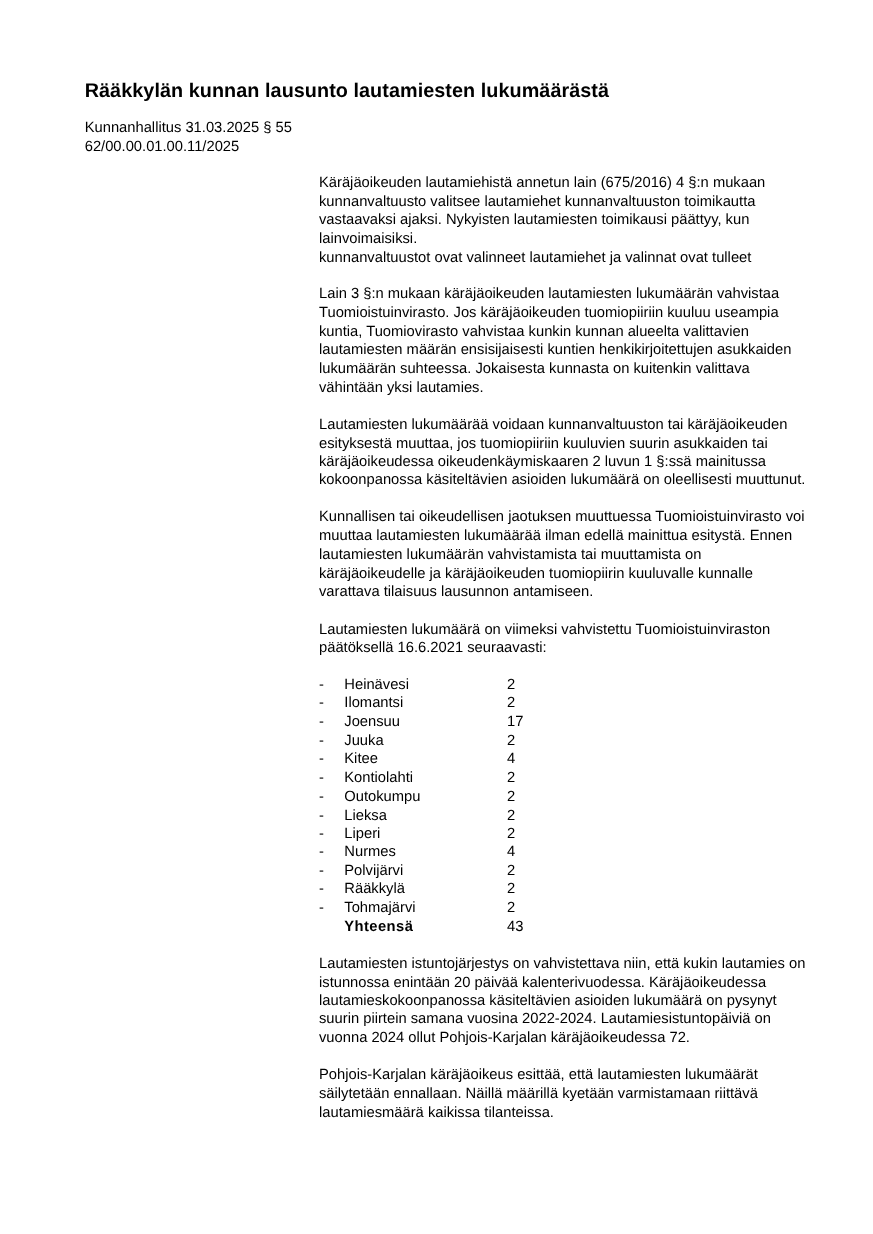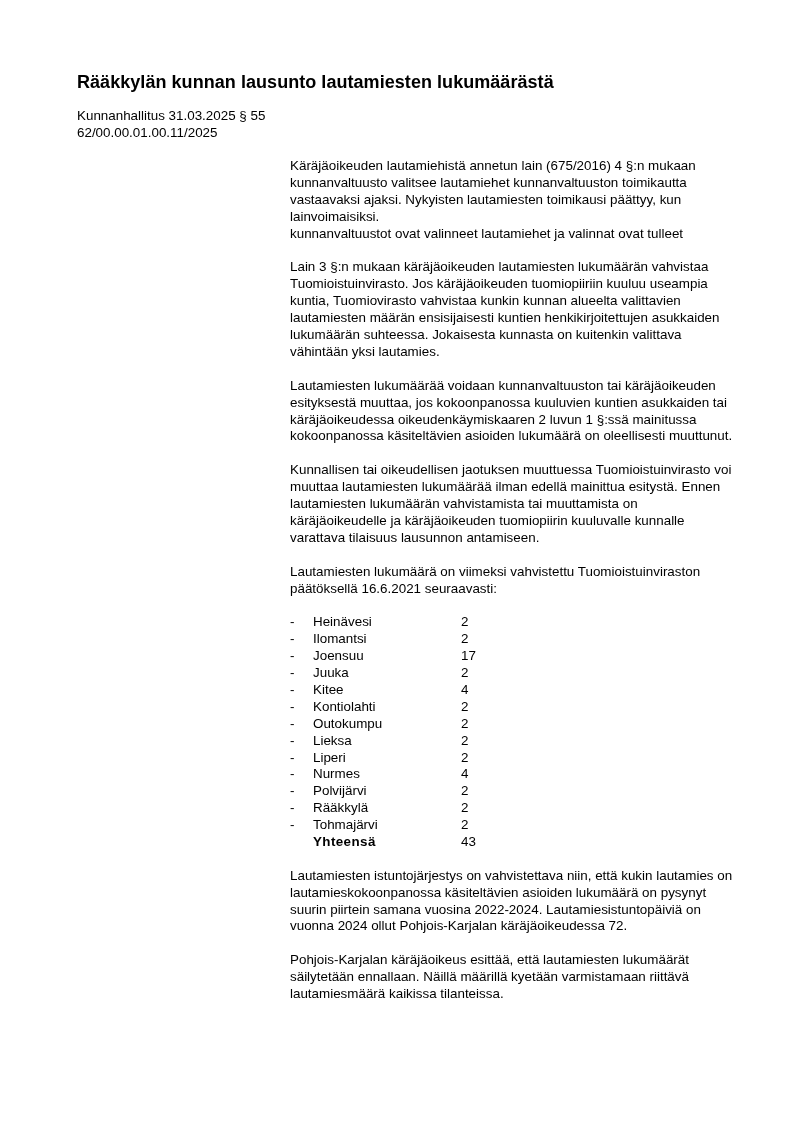--- a/index.html
+++ b/index.html
@@ -96,21 +96,21 @@
         <p class="para">
           <span class="ln">Lain 3 §:n mukaan käräjäoikeuden  lautamiesten lukumäärän vahvistaa</span>
           <span class="ln">Tuomioistuinvirasto. Jos käräjäoikeuden tuomiopiiriin kuuluu useampia</span>
           <span class="ln">kuntia, Tuomiovirasto vahvistaa kunkin kunnan alueelta valittavien</span>
           <span class="ln">lautamiesten määrän ensisijaisesti kuntien henkikirjoitettujen  asukkaiden</span>
           <span class="ln">lukumäärän suhteessa. Jokaisesta kunnasta on kuitenkin valittava</span>
           <span class="ln">vähintään yksi lautamies.</span>
         </p>
         <p class="para">
           <span class="ln">Lautamiesten lukumäärää voidaan kunnanvaltuuston tai käräjäoikeuden</span>
-          <span class="ln">esityksestä muuttaa, jos kokoonpanossa kuuluvien kuntien asukkaiden tai</span>
+          <span class="ln">esityksestä muuttaa, jos tuomiopiiriin kuuluvien suurin asukkaiden tai</span>
           <span class="ln">käräjäoikeudessa oikeudenkäymiskaaren 2 luvun 1 §:ssä mainitussa</span>
           <span class="ln">kokoonpanossa käsiteltävien asioiden lukumäärä on oleellisesti muuttunut.</span>
         </p>
         <p class="para">
           <span class="ln">Kunnallisen tai oikeudellisen jaotuksen muuttuessa Tuomioistuinvirasto voi</span>
           <span class="ln">muuttaa lautamiesten lukumäärää ilman edellä mainittua esitystä. Ennen</span>
           <span class="ln">lautamiesten lukumäärän vahvistamista tai muuttamista on</span>
           <span class="ln">käräjäoikeudelle  ja käräjäoikeuden tuomiopiirin kuuluvalle kunnalle</span>
           <span class="ln">varattava tilaisuus lausunnon antamiseen.</span>
         </p>
@@ -189,20 +189,21 @@
         <li class="list-item total">
           <span class="dash"></span>
           <span class="muni">Yhteensä</span>
           <span class="count">43</span>
         </li>
       </ul>
 
     <div id="paras-after">
         <p class="para">
           <span class="ln">Lautamiesten istuntojärjestys on vahvistettava niin, että kukin lautamies on</span>
+          <span class="ln">istunnossa enintään 20 päivää kalenterivuodessa. Käräjäoikeudessa</span>
           <span class="ln">lautamieskokoonpanossa käsiteltävien asioiden lukumäärä on pysynyt</span>
           <span class="ln">suurin piirtein samana vuosina 2022-2024. Lautamiesistuntopäiviä on</span>
           <span class="ln">vuonna 2024 ollut Pohjois-Karjalan käräjäoikeudessa 72.</span>
         </p>
         <p class="para">
           <span class="ln">Pohjois-Karjalan käräjäoikeus esittää, että lautamiesten lukumäärät</span>
           <span class="ln">säilytetään ennallaan. Näillä määrillä kyetään varmistamaan riittävä</span>
           <span class="ln">lautamiesmäärä kaikissa tilanteissa.</span>
         </p>
       </div>

